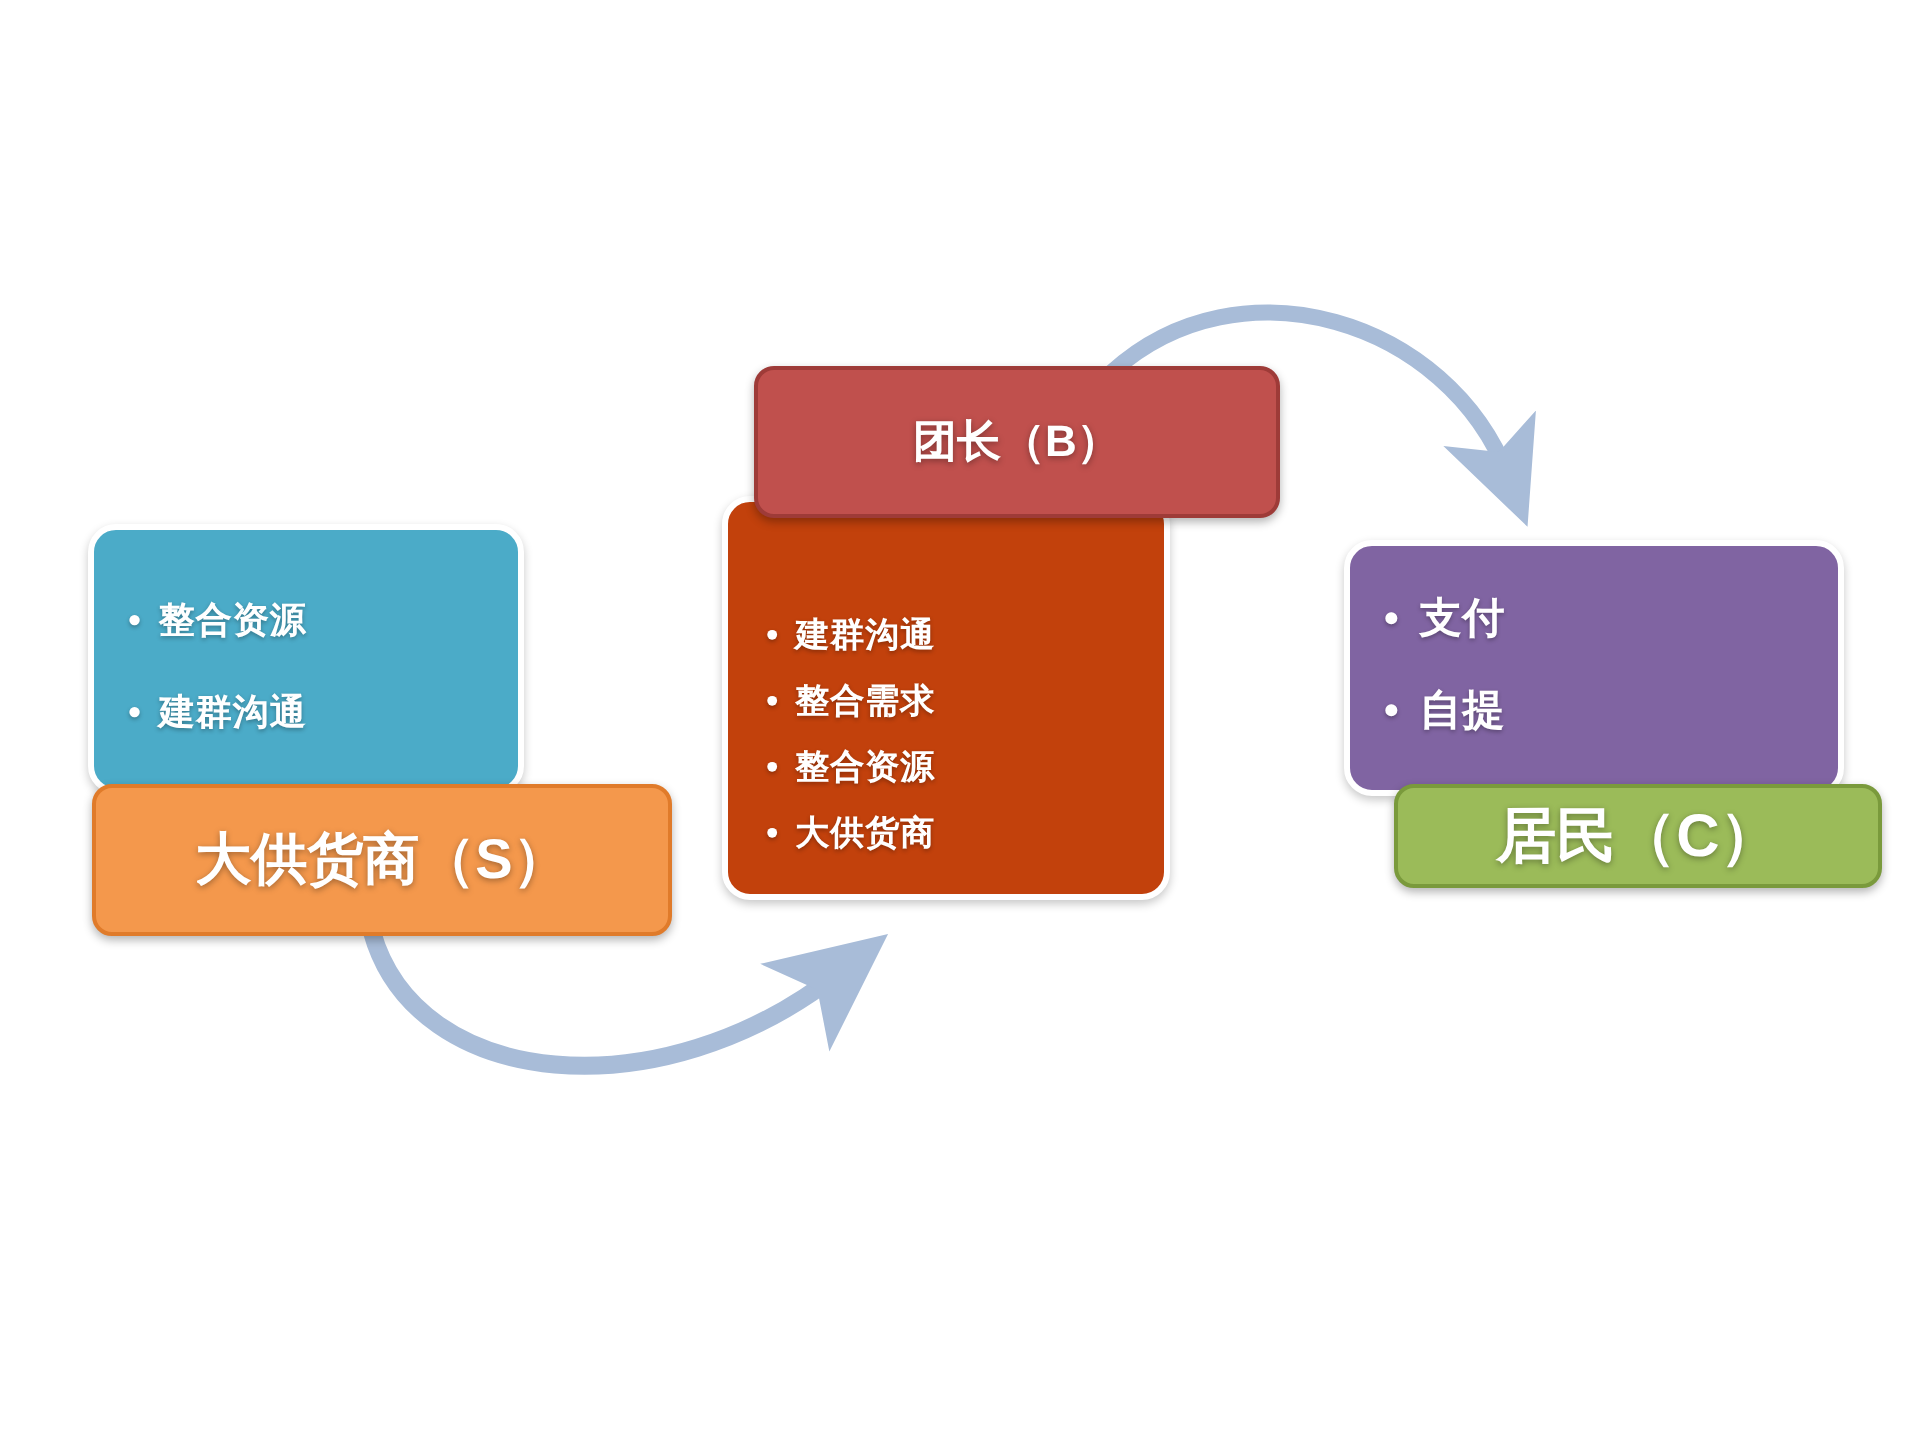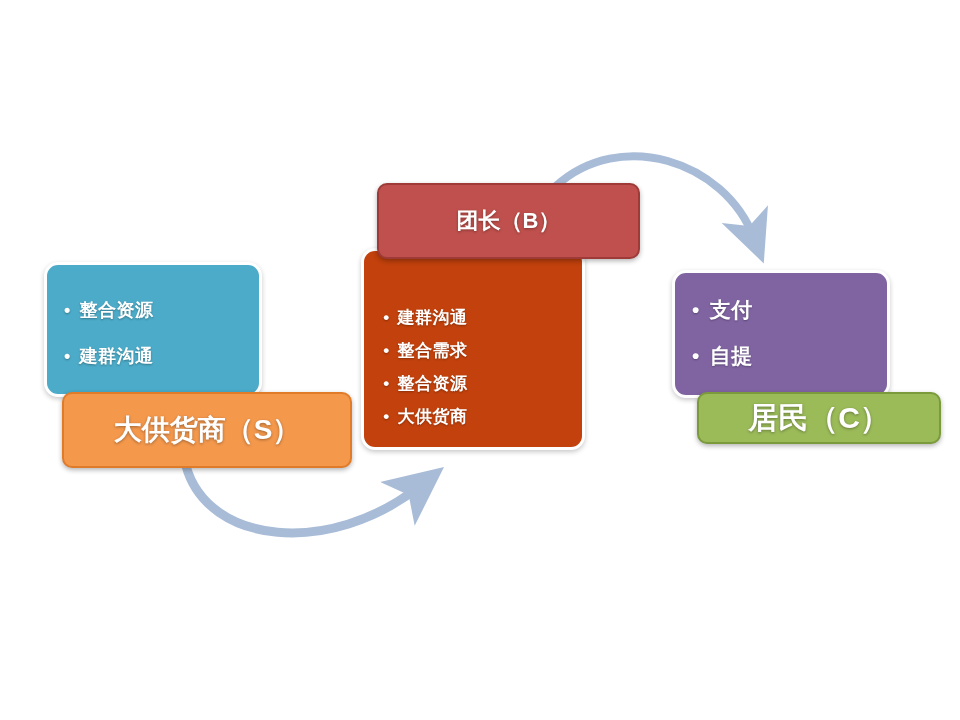--- a/index.html
+++ b/index.html
@@ -61,32 +61,32 @@
     color: #ffffff;
     font-weight: bold;
     text-shadow: 0 1px 3px rgba(0,0,0,0.35);
     white-space: nowrap;
   }
 
   
   #supplier-panel { left: 44px;  top: 262px; width: 218px; height: 135px; background: #4BABC8; }
   #supplier-panel .bullets { top: 22px; font-size: 18px; line-height: 46px; }
 
-  #supplier-label { left: 62px;  top: 392px; width: 290px; height: 76px; background: #F4984C;
+  #supplier-label { left: 46px;  top: 392px; width: 290px; height: 76px; background: #F4984C;
                     border: 2px solid #E07B2A; }
   #supplier-label .label-text { font-size: 28px; }
 
   #leader-panel { left: 361px; top: 248px; width: 224px; height: 202px; background: #c2410c; }
   #leader-panel .bullets { top: 50px; font-size: 17px; line-height: 33px; padding-left: 20px; }
 
   #leader-label { left: 377px; top: 183px; width: 263px; height: 76px; background: #C0504D;
                   border: 2px solid #9E3B38; }
   #leader-label .label-text { font-size: 22px; }
 
-  #resident-panel { left: 672px; top: 270px; width: 218px; height: 128px; background: #8064A2; }
+  #resident-panel { left: 672px; top: 270px; width: 250px; height: 128px; background: #8064A2; }
   #resident-panel .bullets { top: 14px; font-size: 21px; line-height: 46px; }
 
   #resident-label { left: 697px; top: 392px; width: 244px; height: 52px; background: #9BBB59;
                     border: 2px solid #7A9A3C; }
   #resident-label .label-text { font-size: 30px; }
 
   
   #arrows {
     position: absolute;
     left: 0; top: 0;

